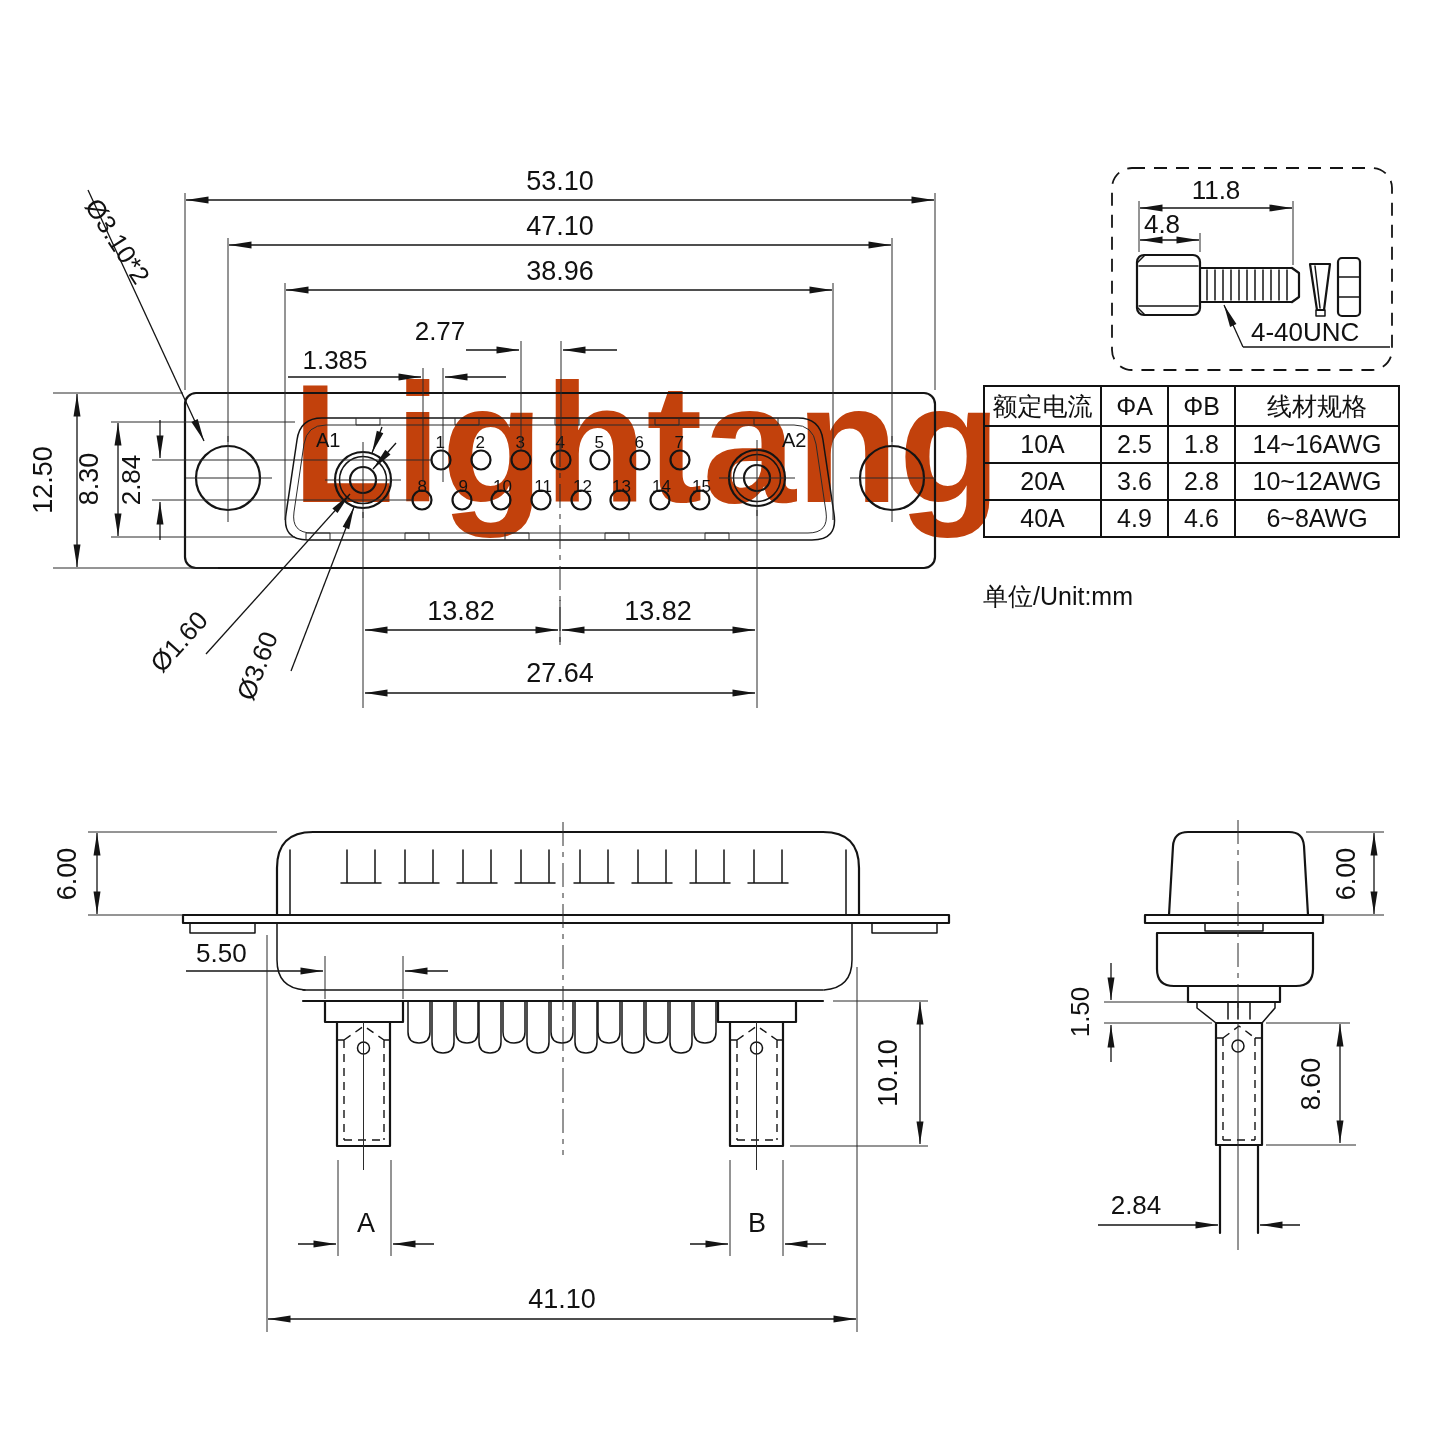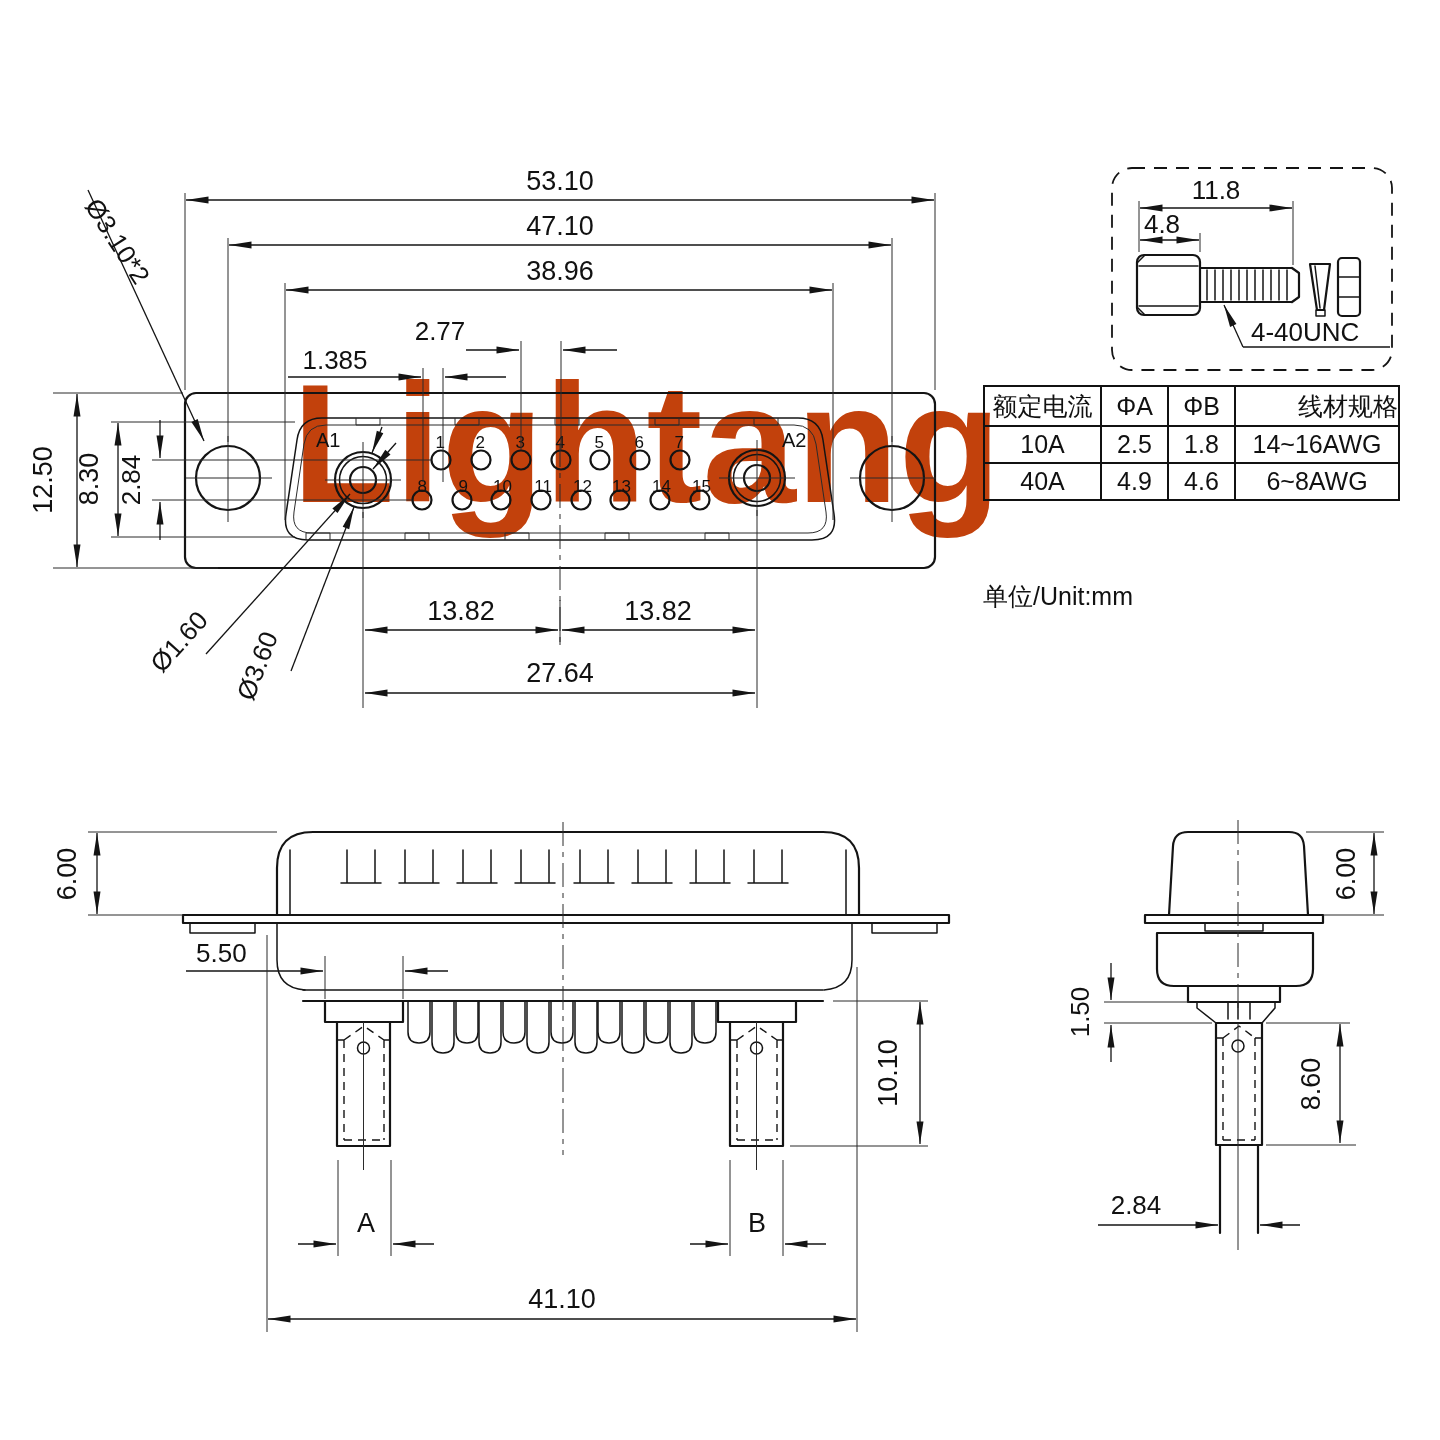--- a/index.html
+++ b/index.html
@@ -300,27 +300,33 @@
       <text class="ds mid" x="1136" y="1214">2.84</text>
     </g>
   </svg>
 
   <table id="spec">
     <tbody>
       <tr style="height:40px;">
         <td style="width:115px;">额定电流</td>
         <td style="width:65px;">ΦA</td>
         <td style="width:65px;text-align:center;">ΦB</td>
-        <td style="width:162px;text-align:right;">线材规格</td>
+        <td style="width:162px;">线材规格</td>
       </tr>
       <tr style="height:37px;">
         <td>10A</td>
         <td>2.5</td>
         <td>1.8</td>
         <td>14~16AWG</td>
+      </tr>
+      <tr style="height:37px;">
+        <td>20A</td>
+        <td>3.6</td>
+        <td>2.8</td>
+        <td>10~12AWG</td>
       </tr>
       <tr style="height:37px;padding-left:20px;">
         <td>40A</td>
         <td>4.9</td>
         <td>4.6</td>
         <td>6~8AWG</td>
       </tr>
     </tbody>
   </table>
   <div id="unit-note">单位/Unit:mm</div>

